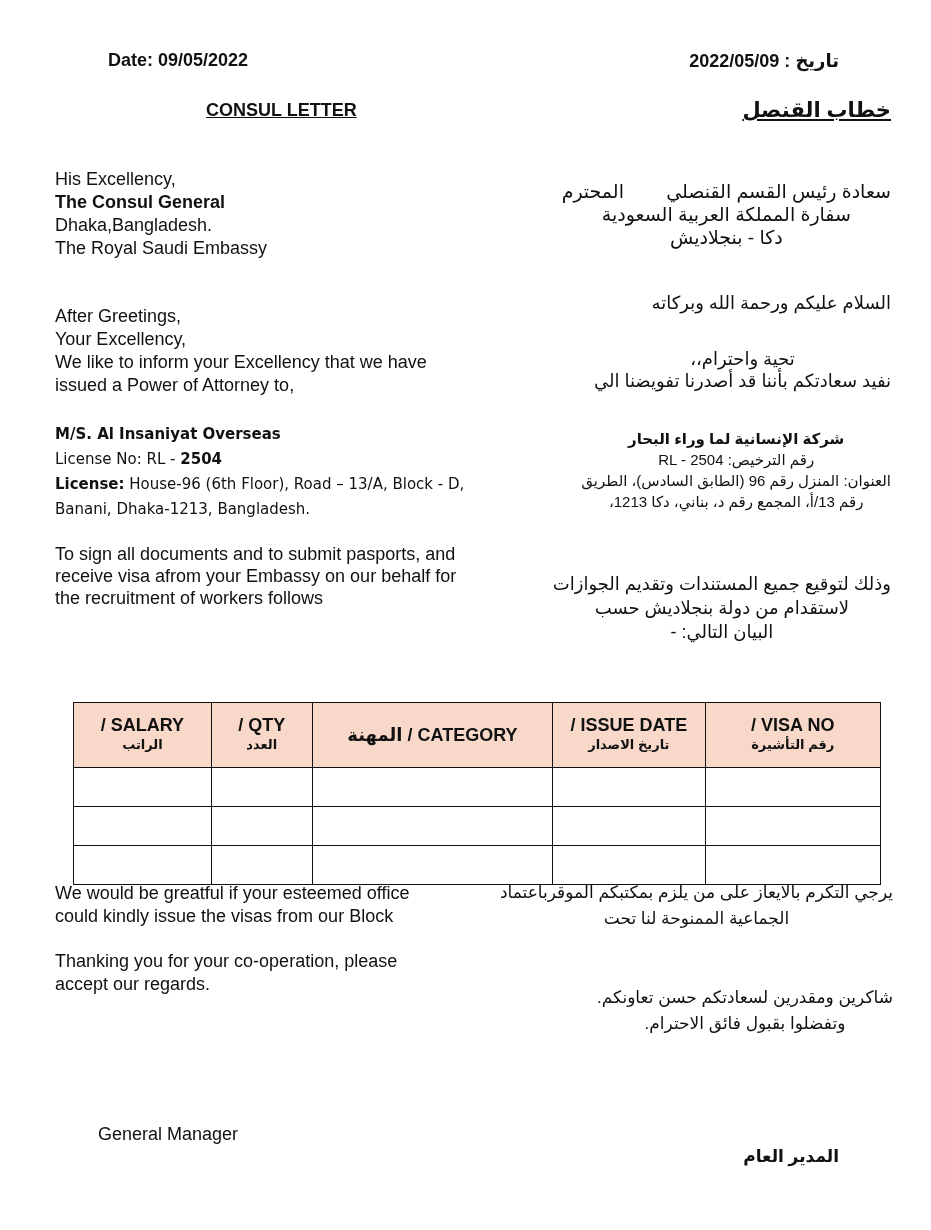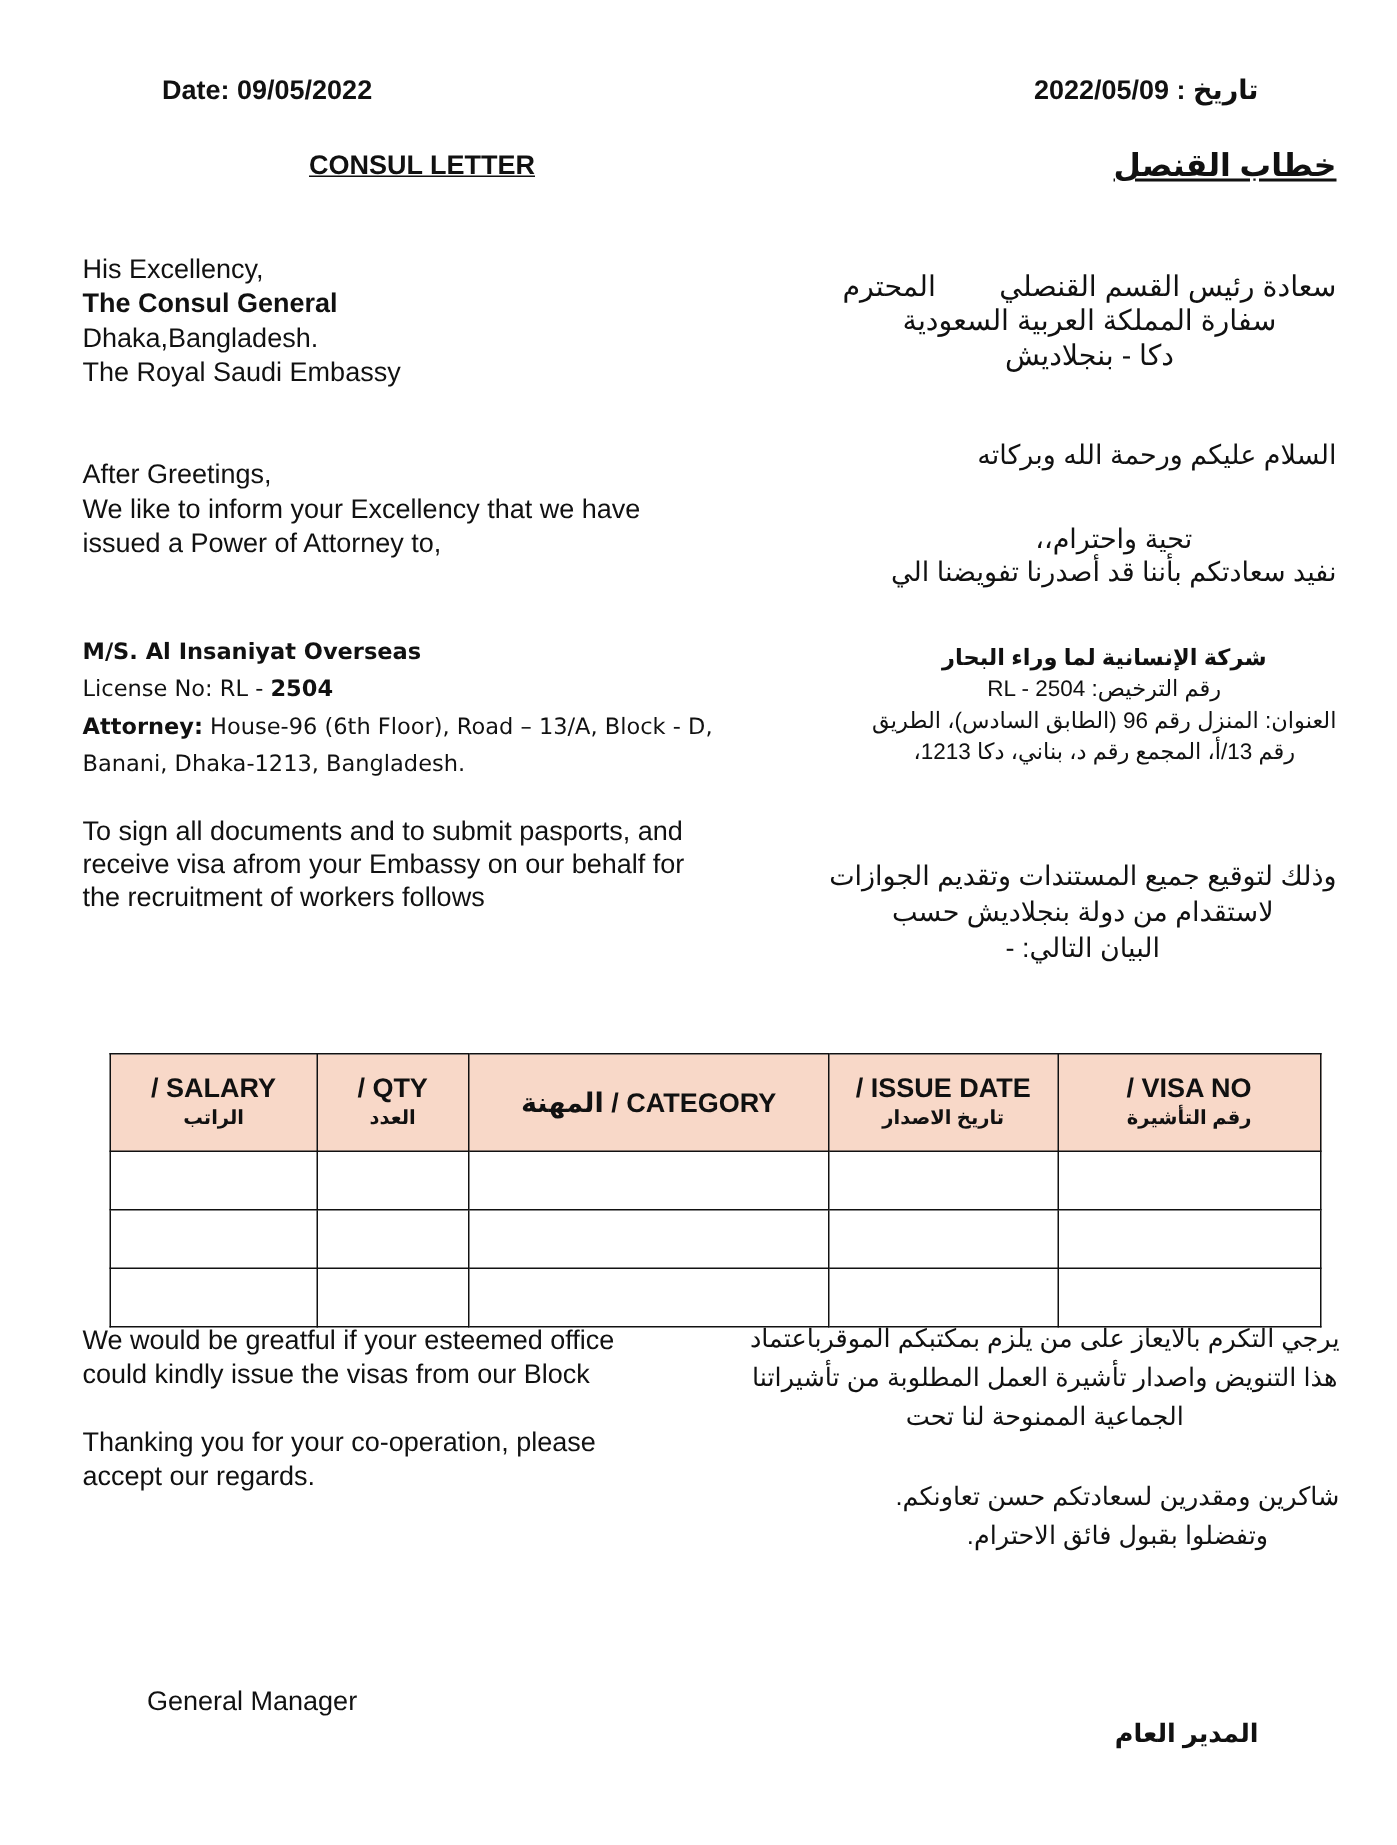--- a/index.html
+++ b/index.html
@@ -63,31 +63,32 @@
 
 <div class="abs en-block addressee">
   <div>His Excellency,</div>
   <div class="bold">The Consul General</div>
   <div>Dhaka,Bangladesh.</div>
   <div>The Royal Saudi Embassy</div>
 </div>
 
 <div class="abs en-block greet">
   <div>After Greetings,</div>
+  <div>Your Excellency,</div>
   <div>We like to inform your Excellency that we have</div>
   <div>issued a Power of Attorney to,</div>
 </div>
 
 <div class="abs en-block company">
   <div class="bold">M/S. Al Insaniyat Overseas</div>
   <div>
     <span>License No: RL - </span><span class="bold">2504</span>
   </div>
   <div>
-    <span class="bold">Attorney:</span><span> House-96 (6th Floor), Road – 13/A, Block - D,</span>
+    <span class="bold">License:</span><span> House-96 (6th Floor), Road – 13/A, Block - D,</span>
   </div>
   <div>Banani, Dhaka-1213, Bangladesh.</div>
 </div>
 
 <div class="abs en-block purpose">
   <div>To sign all documents and to submit pasports, and</div>
   <div>receive visa afrom your Embassy on our behalf for</div>
   <div>the  recruitment  of workers follows</div>
 </div>
 
@@ -170,21 +171,20 @@
   <div>We would be greatful if your esteemed office</div>
   <div>could kindly issue the visas from our Block</div>
 </div>
 <div class="abs en-block closing2">
   <div>Thanking you for your co-operation, please</div>
   <div>accept our regards.</div>
 </div>
 
 <div class="abs ar-block ar-closing1 rtl">
   <div>يرجي التكرم بالايعاز على من يلزم بمكتبكم الموقرباعتماد</div>
-  <div>هذا التنويض واصدار تأشيرة العمل المطلوبة من تأشيراتنا</div>
   <div>الجماعية الممنوحة لنا تحت</div>
 </div>
 <div class="abs ar-block ar-closing2 rtl">
   <div>شاكرين ومقدرين لسعادتكم حسن تعاونكم.</div>
   <div>وتفضلوا بقبول فائق الاحترام.</div>
 </div>
 
 <div class="abs sig-en">General Manager</div>
 <div class="abs sig-ar">المدير العام</div>
 

